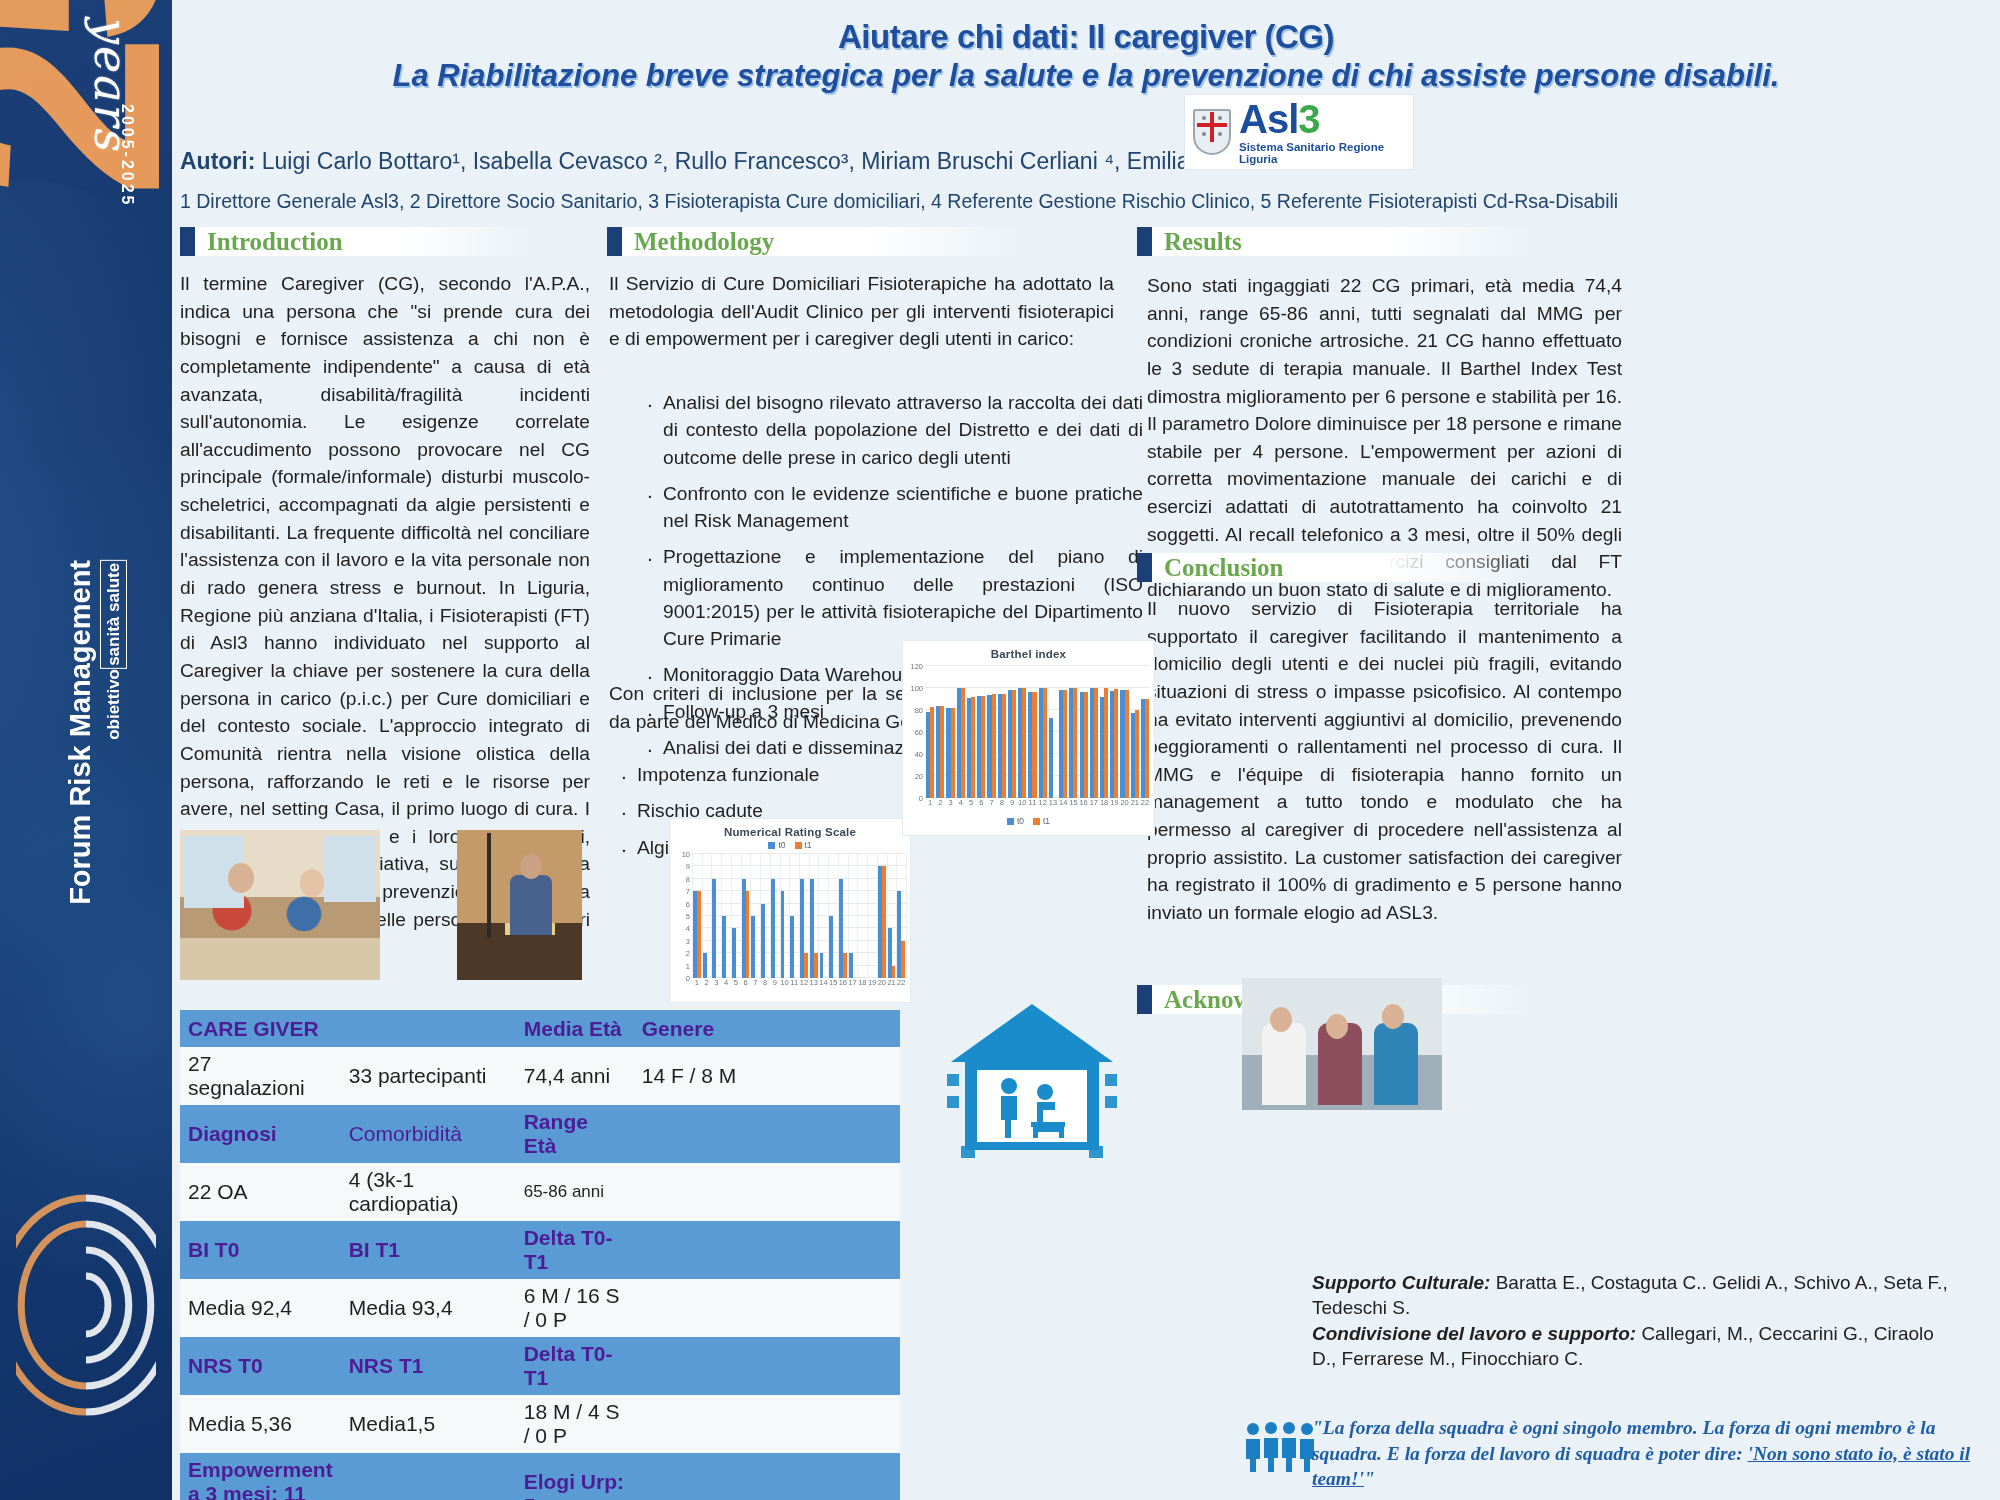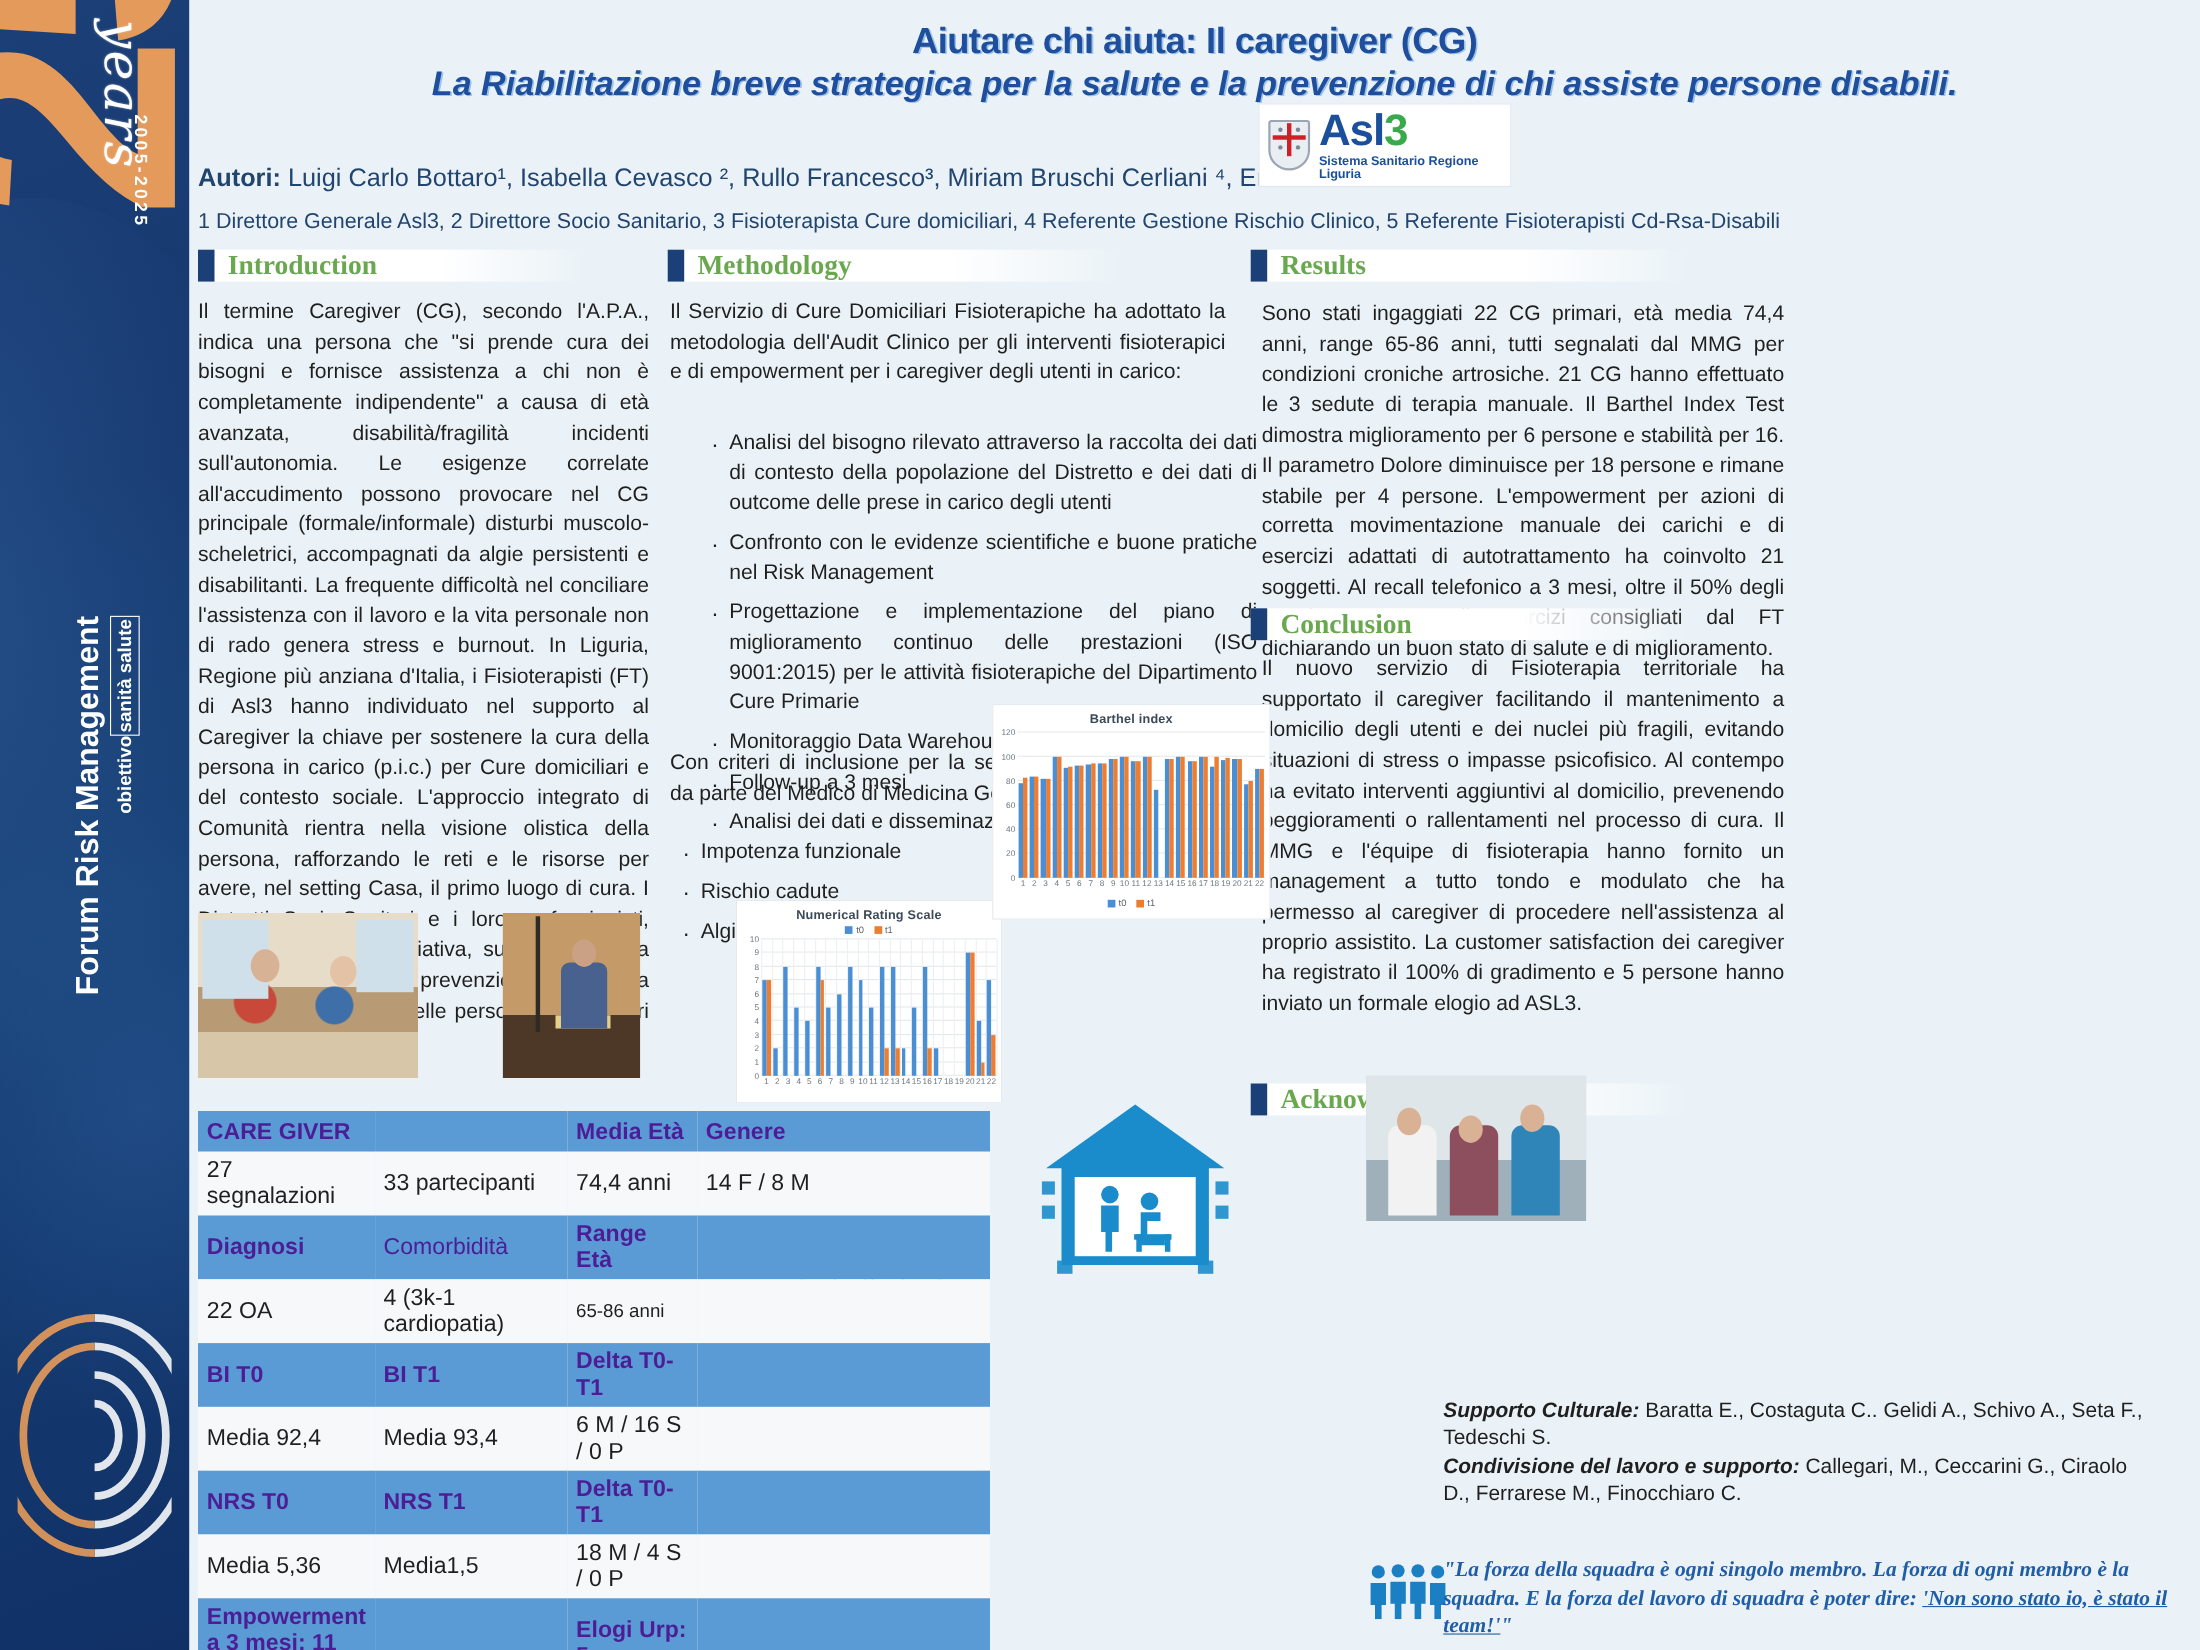--- a/index.html
+++ b/index.html
@@ -89,21 +89,21 @@
     font-size: 23px; color:#21456e;
   }
   .authors b { font-weight:bold; }
   .affil {
     position:absolute; left:8px; top:190px; width:1560px;
     font-size: 19.5px; color:#21456e;
   }
 
   
   .asl-logo {
-    position:absolute; left:972px; top:94px;
+    position:absolute; left:1012px; top:94px;
     width: 230px; height: 76px; background:#fff;
     border: 1px solid #dfe6ee;
     display:flex; align-items:center; padding: 4px 8px;
   }
   .asl-shield { width:38px; height:46px; position:relative; flex:0 0 38px; }
   .asl-shield .sh {
     position:absolute; inset:0;
     background:#e9eef3;
     border:2.5px solid #9aa6b2;
     border-radius: 3px 3px 50% 50%/3px 3px 40% 40%;
@@ -259,21 +259,21 @@
     </g>
     <g fill="none" stroke="#f0a05a" stroke-width="7" opacity=".92">
       <path d="M70 18 A86 106 0 0 0 70 232"></path>
       <path d="M70 44 A64 80 0 0 0 70 206"></path>
     </g>
   </svg>
 </div>
 
 <div id="poster">
 
-  <div class="title-main">Aiutare chi aiuta: Il caregiver (CG)</div>
+  <div class="title-main">Aiutare chi dati: Il caregiver (CG)</div>
   <div class="title-sub">La Riabilitazione breve strategica per la salute e la prevenzione di chi assiste persone disabili.</div>
 
   <div class="authors">
     <b><span>Autori</span>:</b>
     <span>Luigi Carlo Bottaro¹, Isabella Cevasco ², Rullo Francesco³, Miriam Bruschi Cerliani ⁴, Emilia Tasso⁵</span>
   </div>
   <div class="affil">1 Direttore Generale Asl3, 2 Direttore Socio Sanitario, 3 Fisioterapista Cure domiciliari, 4 Referente Gestione Rischio Clinico, 5 Referente Fisioterapisti Cd-Rsa-Disabili</div>
 
   <div class="asl-logo">
     <div class="asl-shield">

